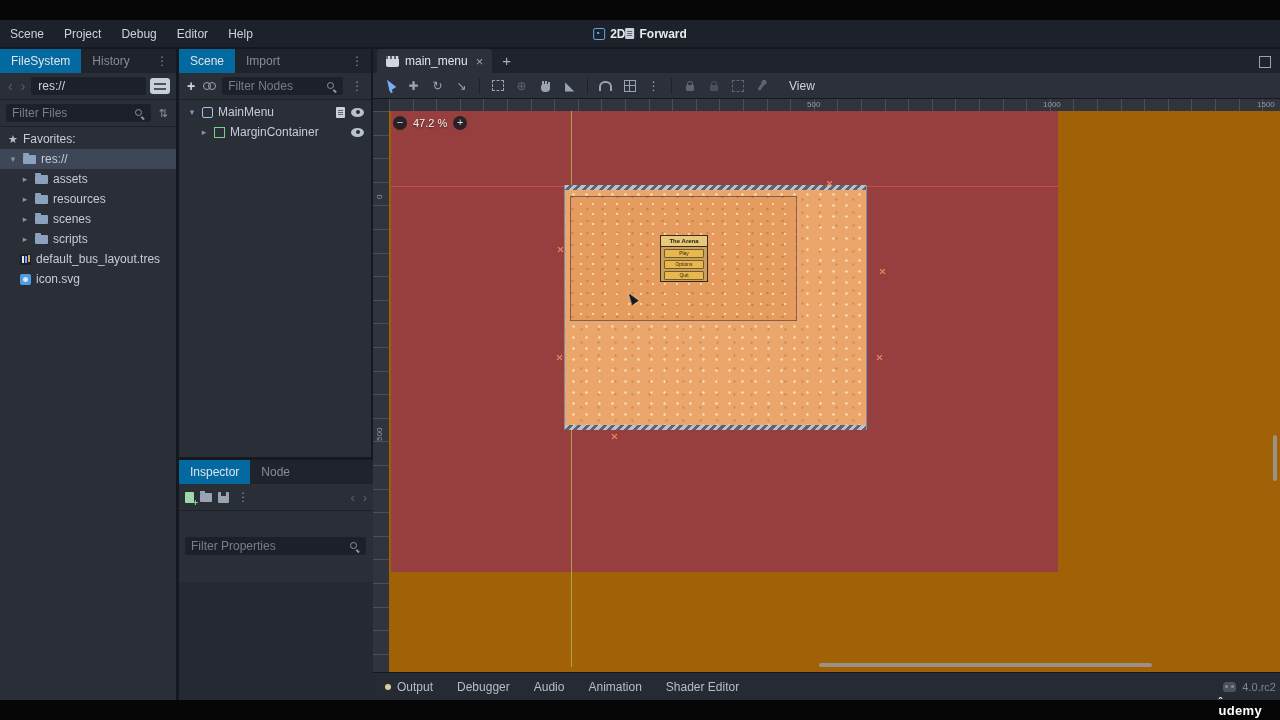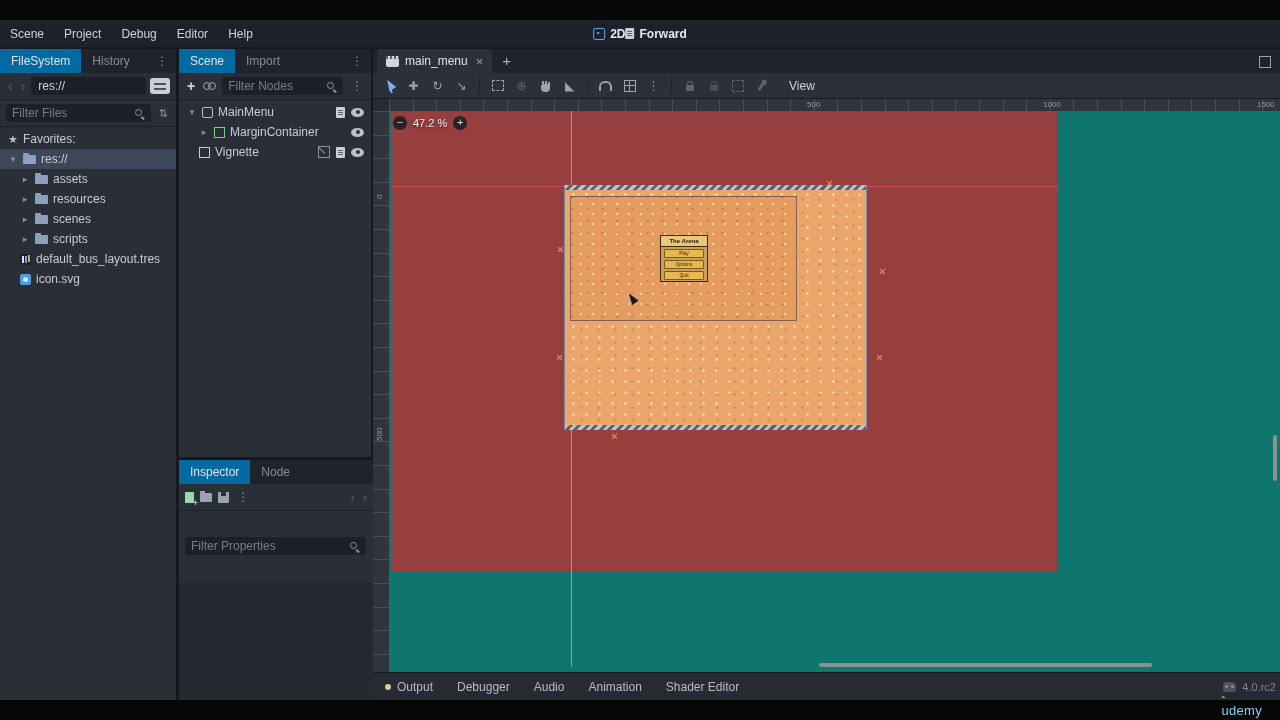--- a/index.html
+++ b/index.html
@@ -3,21 +3,21 @@
 <meta charset="utf-8">
 <style>
   html,body{margin:0;padding:0}
   body{width:1280px;height:720px;background:#000;font-family:"Liberation Sans",sans-serif;
        position:relative;overflow:hidden;color:#cfd5de}
 
   
   #lb-top{position:absolute;top:0;left:0;width:1280px;height:20px;background:#060607}
   #lb-bottom{position:absolute;top:700px;left:0;width:1280px;height:20px;background:#060607;
              display:flex;align-items:center;justify-content:flex-end;padding-right:18px;box-sizing:border-box}
-  #watermark{color:#7dd3fc;font-size:13px;font-weight:normal;letter-spacing:.3px;position:relative}
+  #watermark{color:#ffffff;font-size:13px;font-weight:bold;letter-spacing:.3px;position:relative}
   #watermark::before{content:"ˆ";position:absolute;left:0;top:-8px;font-size:11px;color:#ececec}
 
   
   #editor{position:absolute;top:20px;left:0;width:1280px;height:680px;background:#15181f}
 
   
   #menubar{position:absolute;top:0;left:0;right:0;height:27px;background:#1d212a;
            display:flex;align-items:center;font-size:12px}
   .menu-item{padding:0 10px;color:#ccd2db;cursor:default}
   #menubar-center{position:absolute;left:50%;transform:translateX(-50%);top:0;height:27px;
@@ -145,21 +145,21 @@
   .ic-grid::after{content:"";position:absolute;top:4px;left:0;right:0;height:1px;background:#9aa3b2}
   .ic-lock{width:8px;height:6px;background:#5d6572;border-radius:1px;position:relative;margin-top:5px}
   .ic-lock::before{content:"";position:absolute;left:1px;top:-4px;width:4px;height:4px;border:1.5px solid #5d6572;
                    border-bottom:none;border-radius:3px 3px 0 0}
   .ic-group{width:10px;height:10px;border:1px dashed #5d6572}
   .ic-bone{width:3px;height:10px;background:#5d6572;border-radius:2px;transform:rotate(35deg);position:relative}
   .ic-bone::before{content:"";position:absolute;top:-2px;left:-1px;width:5px;height:5px;border-radius:50%;background:#5d6572}
   #view-btn{margin-left:12px;color:#ced3dc;font-size:12px}
 
   
-  #canvas{position:absolute;top:50px;left:0;right:0;bottom:28px;background:#0f766e;overflow:hidden}
+  #canvas{position:absolute;top:50px;left:0;right:0;bottom:28px;background:#a16207;overflow:hidden}
   #red-region{position:absolute;left:18px;top:11px;width:667px;height:462px;background:#963f3e;z-index:1}
   .guide-v{position:absolute;left:198px;top:12px;height:556px;width:1px;background:rgba(179,171,74,.9);z-index:2}
   .guide-h{position:absolute;left:18px;width:667px;top:87px;height:1px;background:rgba(224,79,79,.75);z-index:2}
   #game-view{position:absolute;left:192px;top:87px;width:301px;height:243px;z-index:3;
              background-color:#eba66c;
              background-image:radial-gradient(circle,rgba(255,232,196,.85) .8px,transparent 1.6px),
                               radial-gradient(circle,rgba(186,116,58,.5) .8px,transparent 1.6px);
              background-size:13px 11px,17px 13px;background-position:2px 3px,8px 7px;
              box-shadow:0 0 0 1px #7d8ea6}
   .sel-stripe{position:absolute;left:0;right:0;height:5px;
@@ -324,29 +324,20 @@
         </span>
       </div>
       <div class="tree-row indent1">
         <span class="tw">▸</span>
         <span class="ni ni-margin"></span>
         <span>MarginContainer</span>
         <span class="srow-icons">
           <span class="icon-eye"></span>
         </span>
       </div>
-      <div class="tree-row indent1">
-        <span class="ni ni-rect"></span>
-        <span>Vignette</span>
-        <span class="srow-icons">
-          <span class="icon-shader"></span>
-          <span class="icon-script"></span>
-          <span class="icon-eye"></span>
-        </span>
-      </div>
     </div>
   </div>
 
   <div id="inspector-panel" class="dock">
     <div class="dock-tabs">
       <span class="dock-tab active">Inspector</span>
       <span class="dock-tab">Node</span>
       <span class="dots">⋮</span>
     </div>
     <div class="toolrow">

